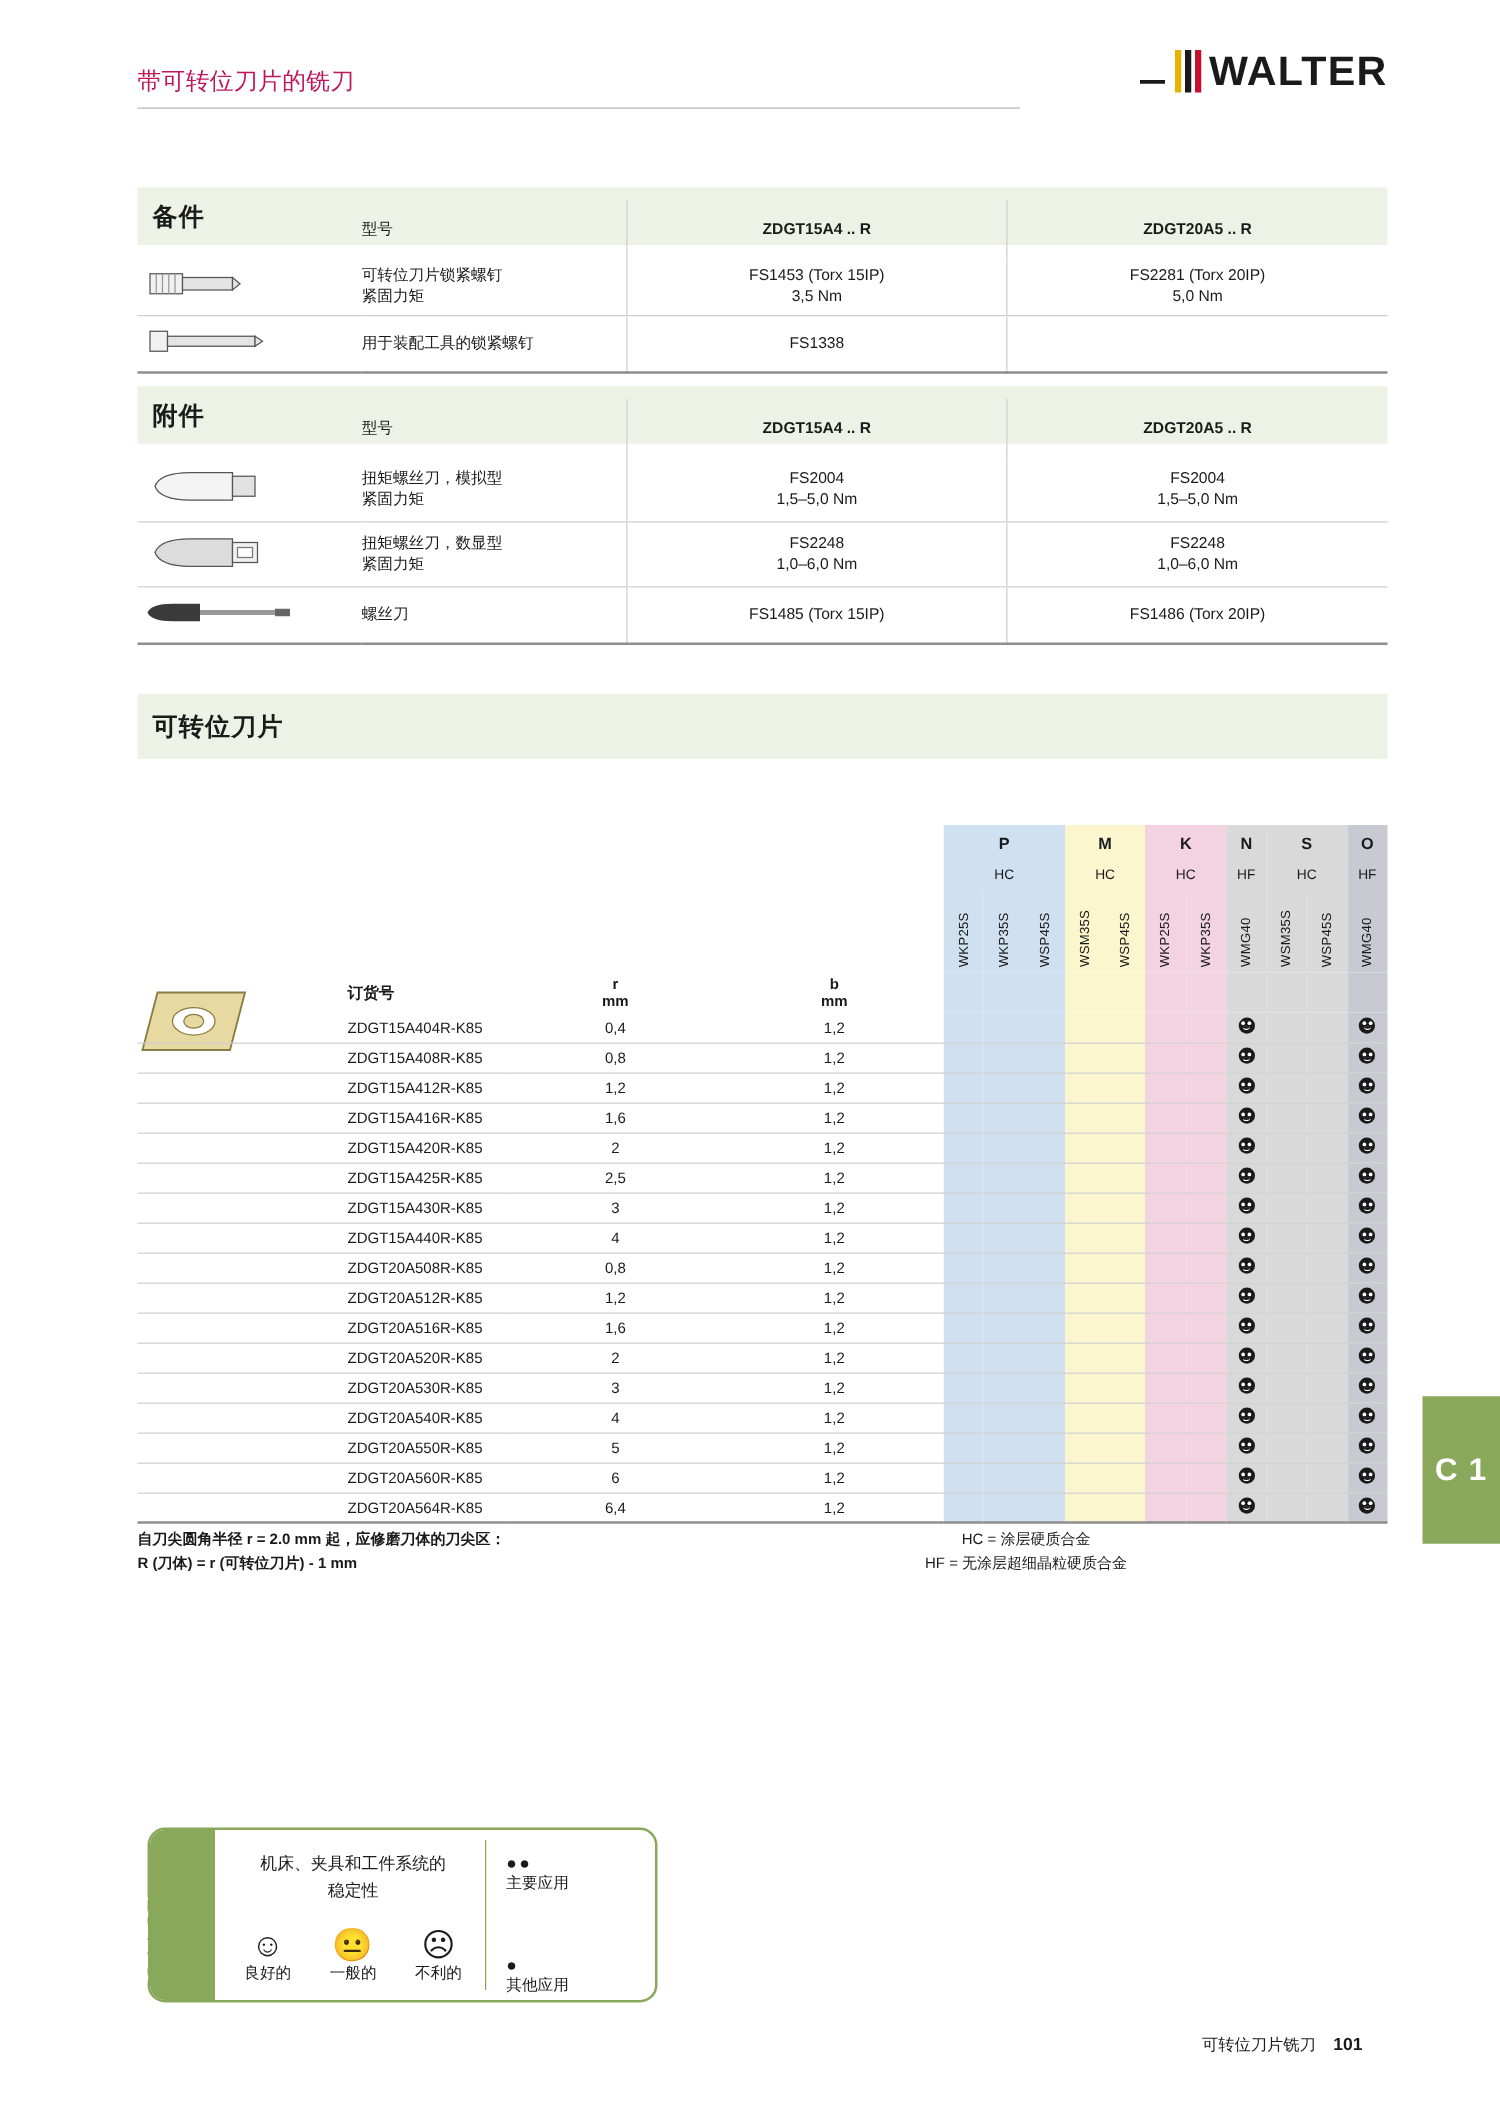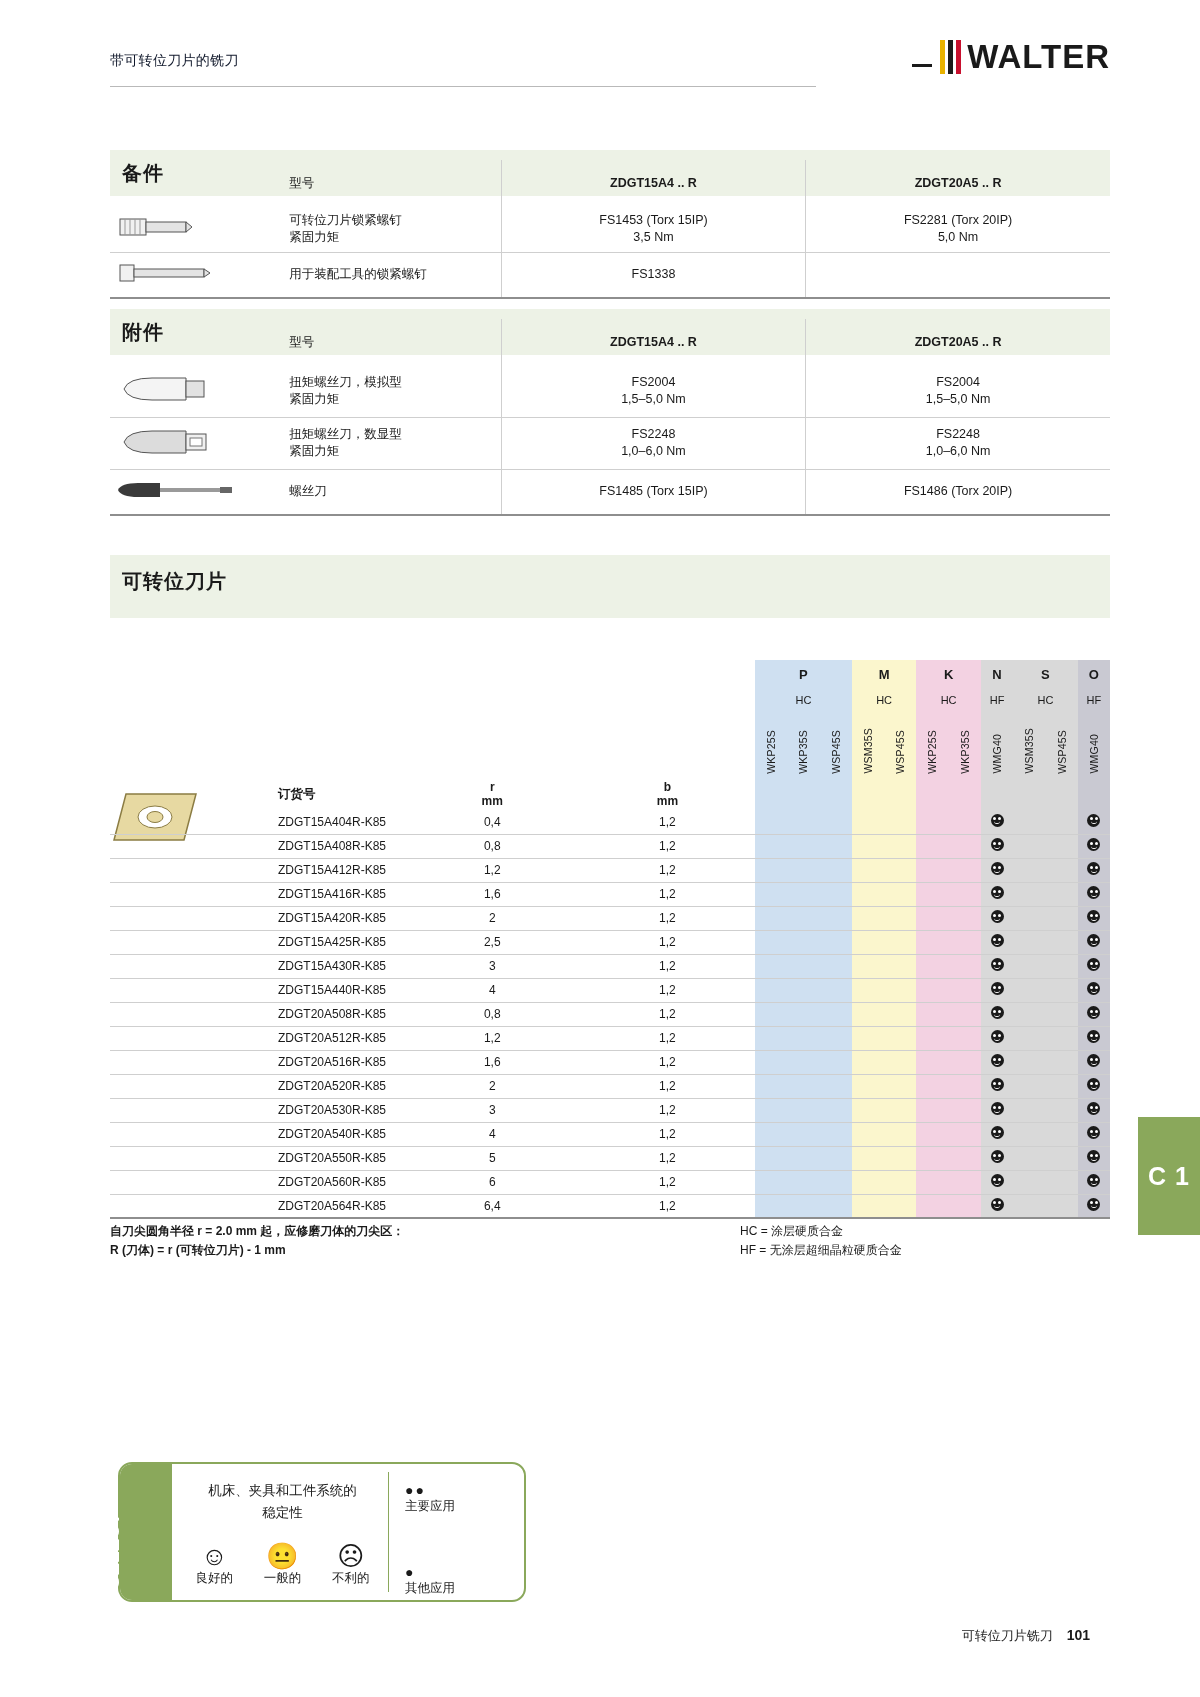--- a/index.html
+++ b/index.html
@@ -12,21 +12,21 @@
     position:relative;
     overflow:hidden;
   }
   .page { position:relative; width:1200px; height:1697px; }
 
   
   .hdr {
     position:absolute; left:110px; top:52px; width:1000px;
   }
   .hdr-title {
-    font-size:14px; color:#0f172a; letter-spacing:0.3px;
+    font-size:19px; color:#be185d; letter-spacing:0.3px;
   }
   .hdr-rule {
     position:absolute; left:0; top:34px; width:706px; height:1px; background:#b9b9b9;
   }
   .logo {
     position:absolute; right:0; top:-12px; display:flex; align-items:center; gap:6px;
   }
   .logo-dash { width:20px; height:3px; background:#1a1a1a; margin-right:2px; position:relative; top:8px;}
   .logo-bars { display:flex; align-items:flex-end; gap:3px; height:34px; }
   .logo-bars i { display:block; width:5px; height:34px; }
@@ -266,21 +266,21 @@
           <rect x="106" y="8" width="12" height="6" fill="#666"></rect>
         </svg>
       </td>
       <td class="sp-desc">螺丝刀</td>
       <td class="sp-val vline">FS1485 (Torx 15IP)</td>
       <td class="sp-val vline">FS1486 (Torx 20IP)</td>
     </tr>
   </tbody>
     </table>
 
-  <div class="band" style="top:555px; height:63px;">
+  <div class="band" style="top:555px; height:52px;">
     <h2 style="padding-top:13px">可转位刀片</h2>
   </div>
 
   <div class="insert-shape" style="left:112px; top:790px;">
     <svg width="88" height="54" viewBox="0 0 88 54">
       <path d="M14 4 L84 4 L72 50 L2 50 Z" fill="#e7d9a2" stroke="#8b7c43" stroke-width="1.5"></path>
       <ellipse cx="43" cy="27" rx="17" ry="11" fill="#fff" stroke="#8b7c43"></ellipse>
       <ellipse cx="43" cy="27" rx="8" ry="5.5" fill="#e7d9a2" stroke="#8b7c43"></ellipse>
     </svg>
   </div>
@@ -617,21 +617,21 @@
             <td class="grade-col" style="background: rgb(201, 201, 210);"><span class="dot"><i></i></span></td>
           </tr>
         </tbody>
     </table>
   </div>
 
   <div class="note" style="left:110px; top:1222px;font-weight:bold;">
     <div>自刀尖圆角半径 r = 2.0 mm 起，应修磨刀体的刀尖区：</div>
     <div>R (刀体) = r (可转位刀片) - 1 mm</div>
   </div>
-  <div class="note" style="left:740px; top:1222px;">
+  <div class="note" style="left:740px; top:1222px;text-align:center;">
     <div>HC = 涂层硬质合金</div>
     <div>HF = 无涂层超细晶粒硬质合金</div>
   </div>
 
   <div class="tab">C 1</div>
 
   <div class="wsel">
     <div class="wsel-left">
       <span>
         <b>WALTER</b>

